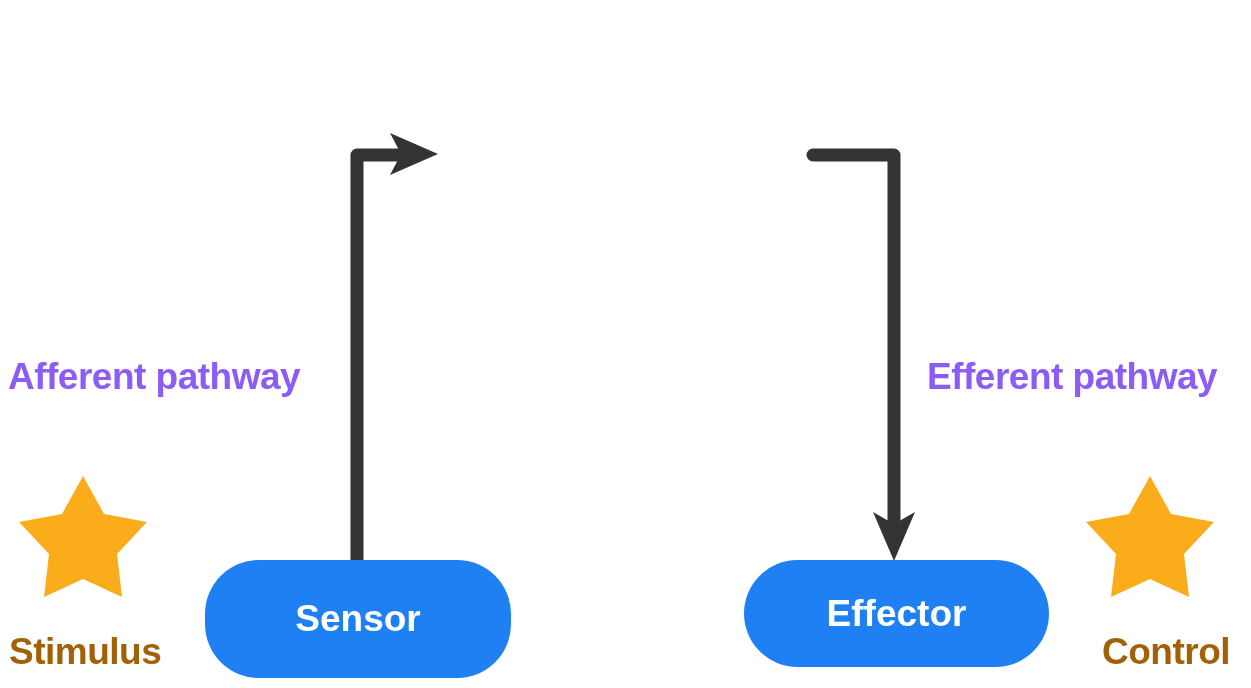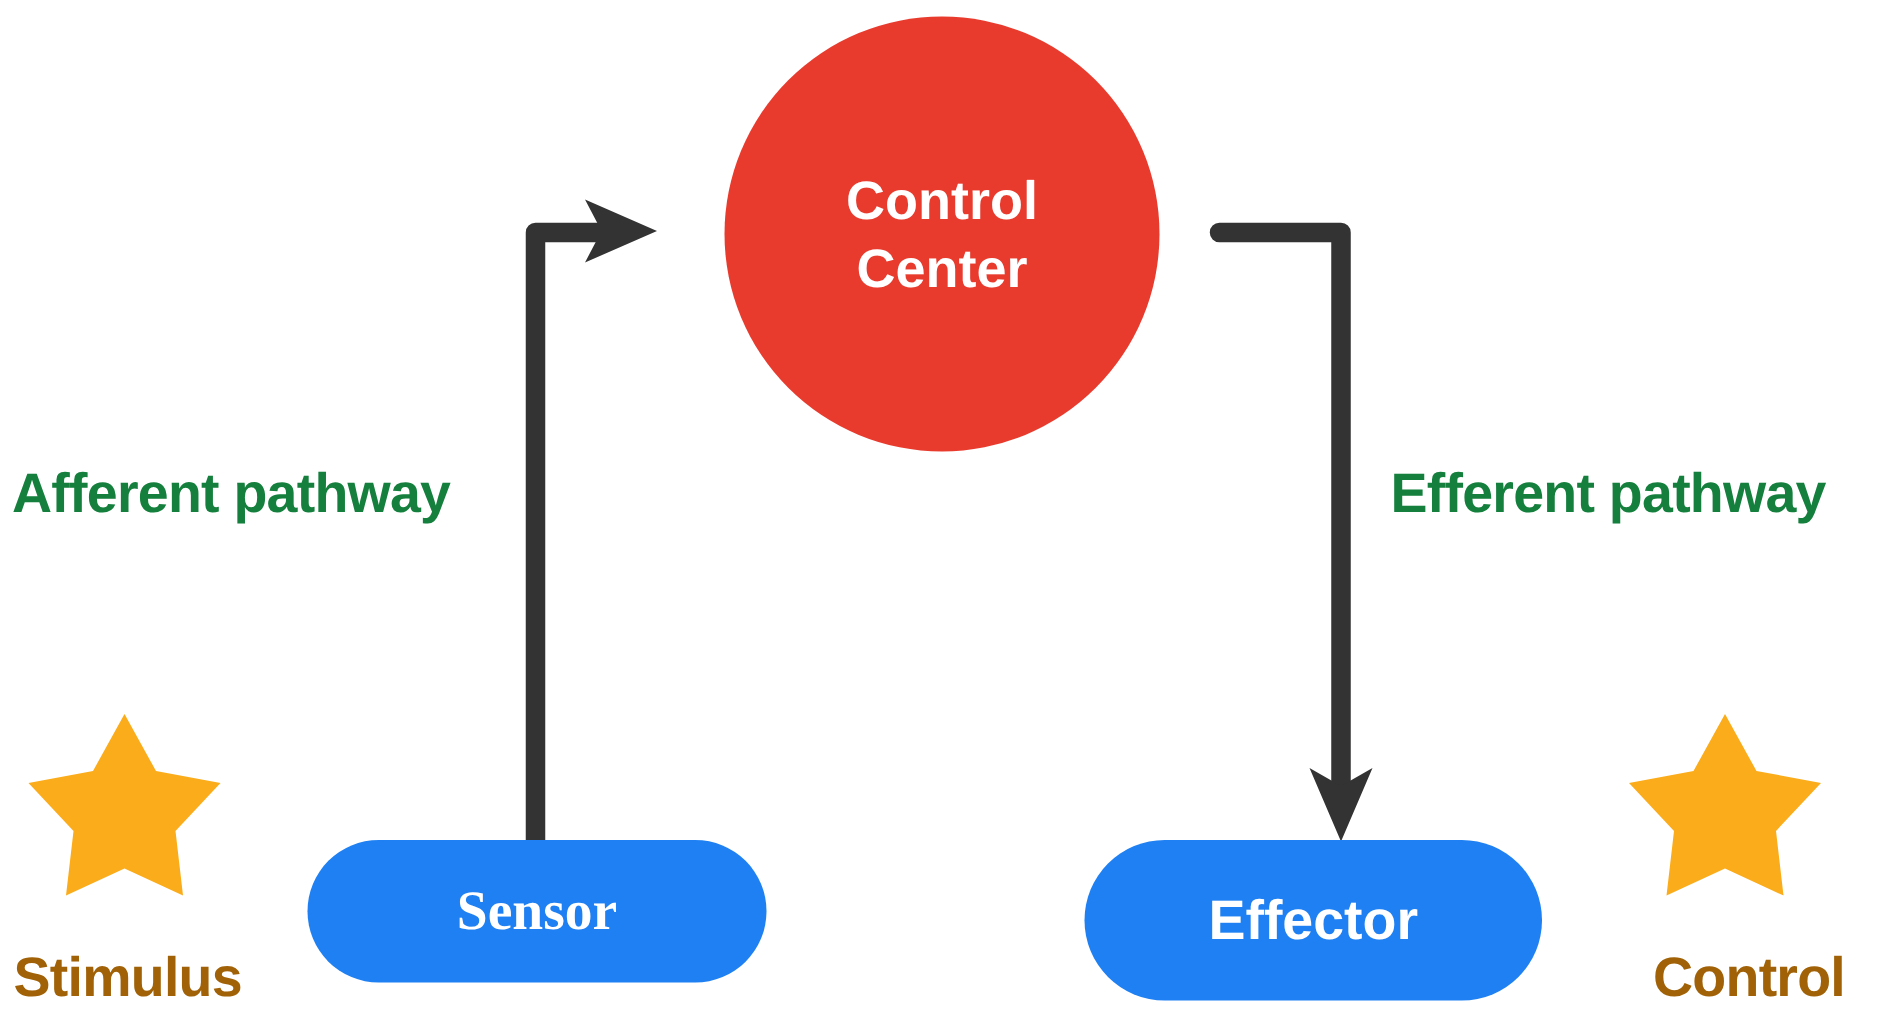--- a/index.html
+++ b/index.html
@@ -29,41 +29,41 @@
     left: 483px; top: 11px;
     width: 290px; height: 290px;
     border-radius: 50%;
     background: #e83b2e;
     font-size: 36px;
     line-height: 1.25;
   }
   #control-center .node-label { width: 170px; }
   #sensor {
     left: 205px; top: 560px;
-    width: 306px; height: 95px;
+    width: 306px; height: 118px;
     border-radius: 54px;
     background: #1e80f2;
     font-size: 37px;
-    font-family: Liberation Serif, serif;
   }
   #effector {
-    left: 723px; top: 560px;
+    left: 744px; top: 560px;
     width: 305px; height: 107px;
     border-radius: 54px;
     background: #1e80f2;
     font-size: 37px;
   }
   .pathway-label {
     position: absolute;
-    color: #15803d;
+    color: #8b5cf6;
     font-size: 37px;
     font-weight: 800;
     letter-spacing: -0.5px;
     white-space: nowrap;
     line-height: 1.2;
+    margin-top: 48px;
   }
   #afferent-label { left: 8px; top: 307px; }
   #efferent-label { left: 927px; top: 307px; }
   .star-caption {
     position: absolute;
     color: #a16207;
     font-size: 37px;
     font-weight: 700;
     letter-spacing: -0.5px;
     white-space: nowrap;
@@ -85,23 +85,20 @@
     <path d="M357,566 L357,155 L405,155" fill="none" stroke="#333333" stroke-width="13" stroke-linecap="round" stroke-linejoin="round"></path>
     <polygon points="438,154 390,133 401,154 390,175" fill="#333333"></polygon>
 
     <path d="M813,155 L894,155 L894,526" fill="none" stroke="#333333" stroke-width="13" stroke-linecap="round" stroke-linejoin="round"></path>
     <polygon points="894,561 873,512 894,524 915,512" fill="#333333"></polygon>
 
     <use href="#star-shape" fill="#fbac1b"></use>
     <use href="#star-shape" transform="translate(1067,0)" fill="#fbac1b"></use>
   </svg>
 
-  <div class="node" id="control-center">
-    <span class="node-label">Control Center</span>
-  </div>
 
   <div class="node" id="sensor">
     <span class="node-label">Sensor</span>
   </div>
 
   <div class="node" id="effector">
     <span class="node-label">Effector</span>
   </div>
 
   <div class="pathway-label" id="afferent-label">Afferent pathway</div>

